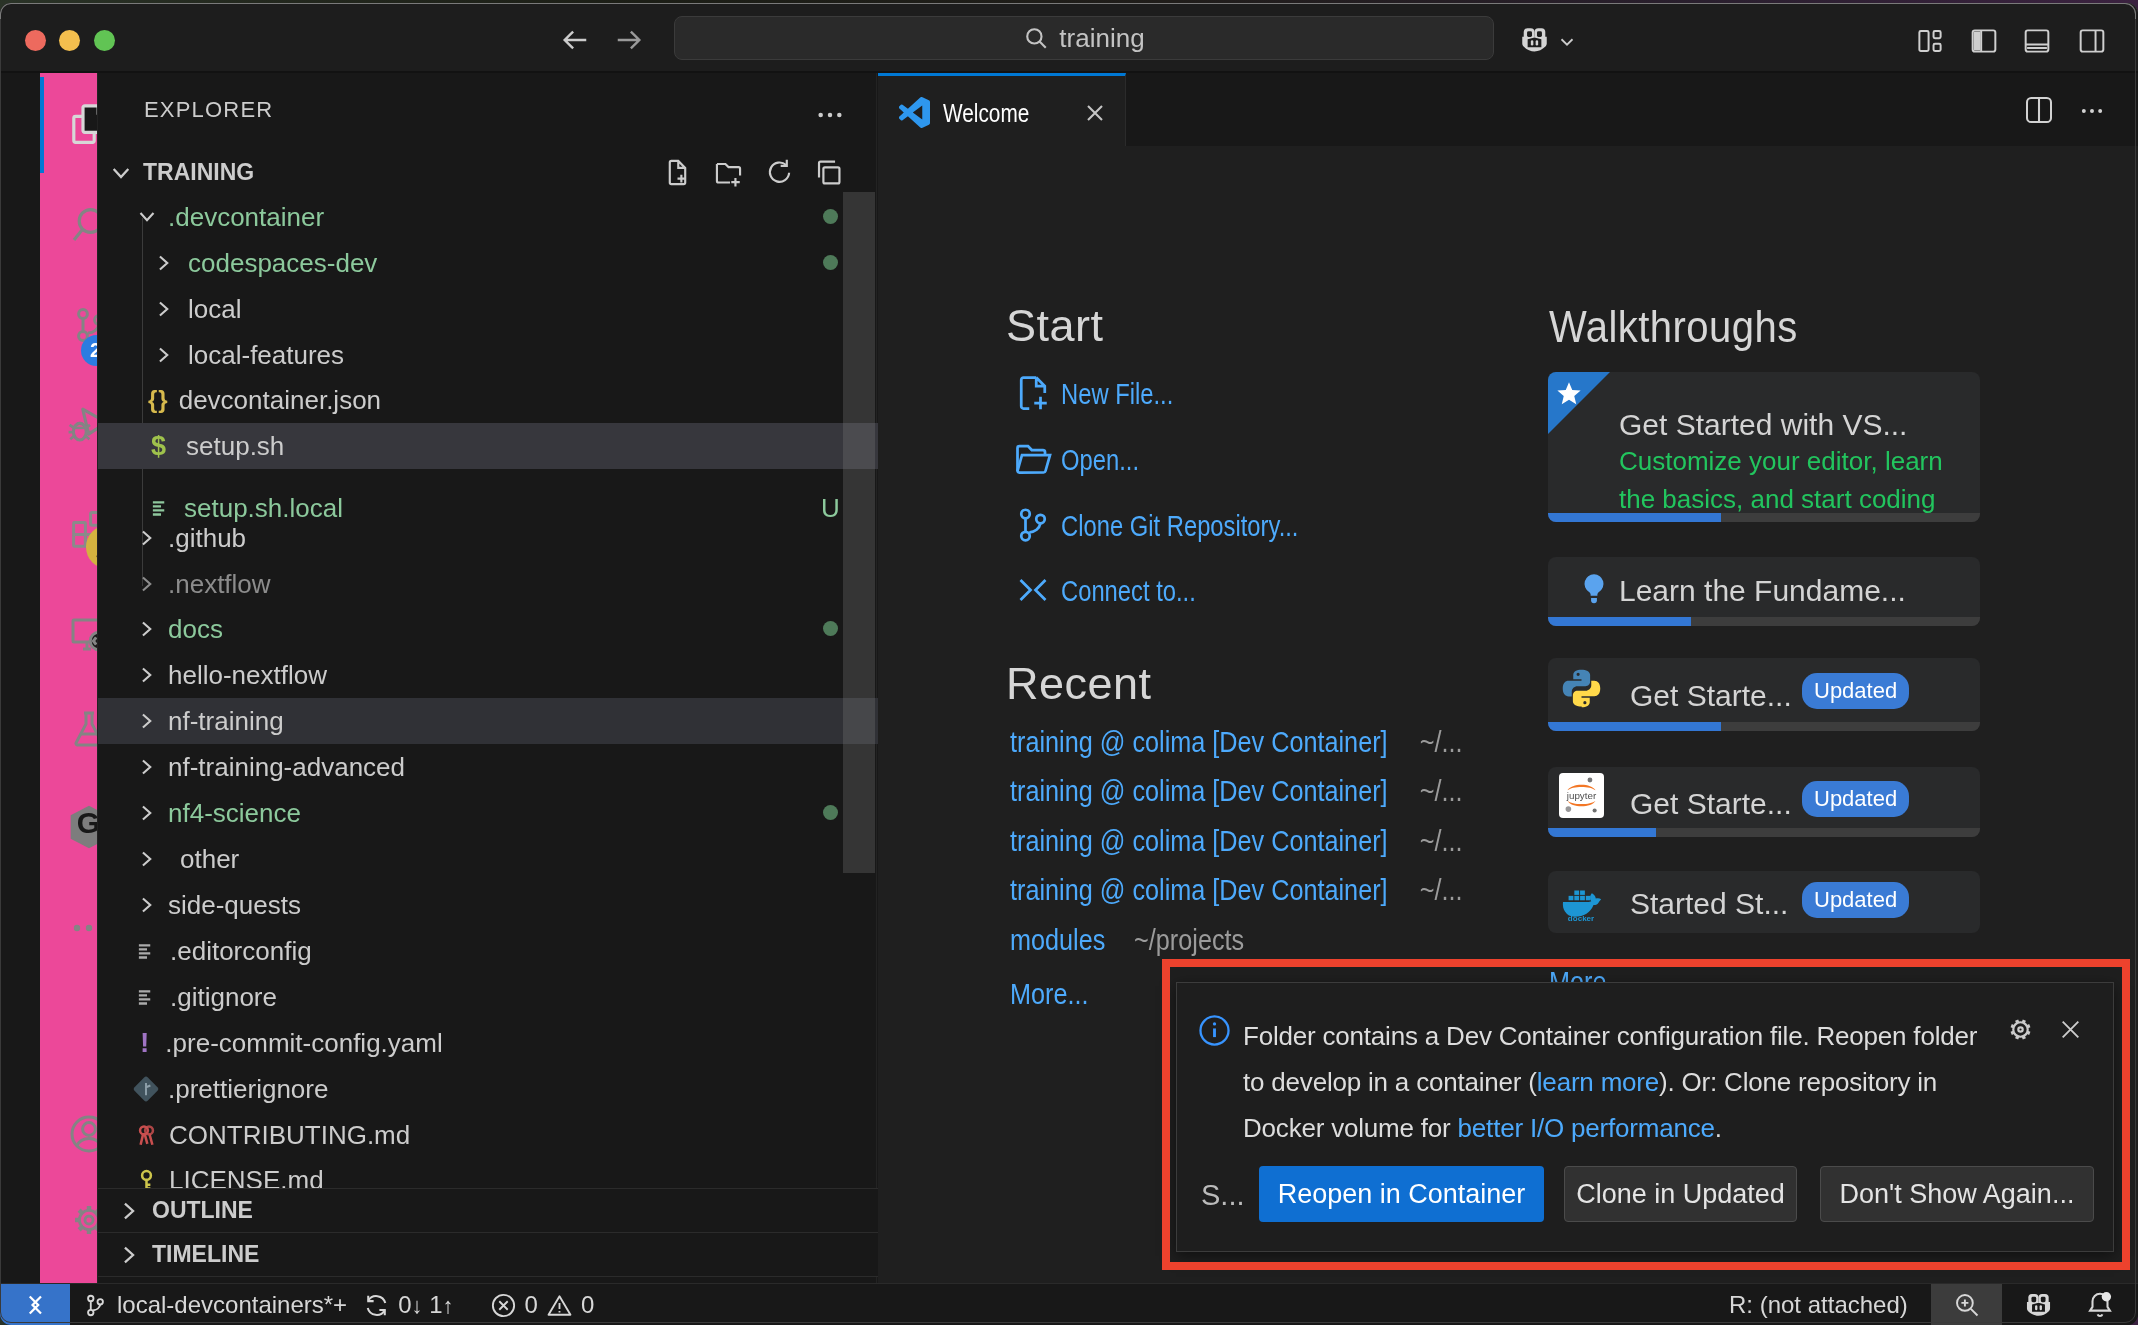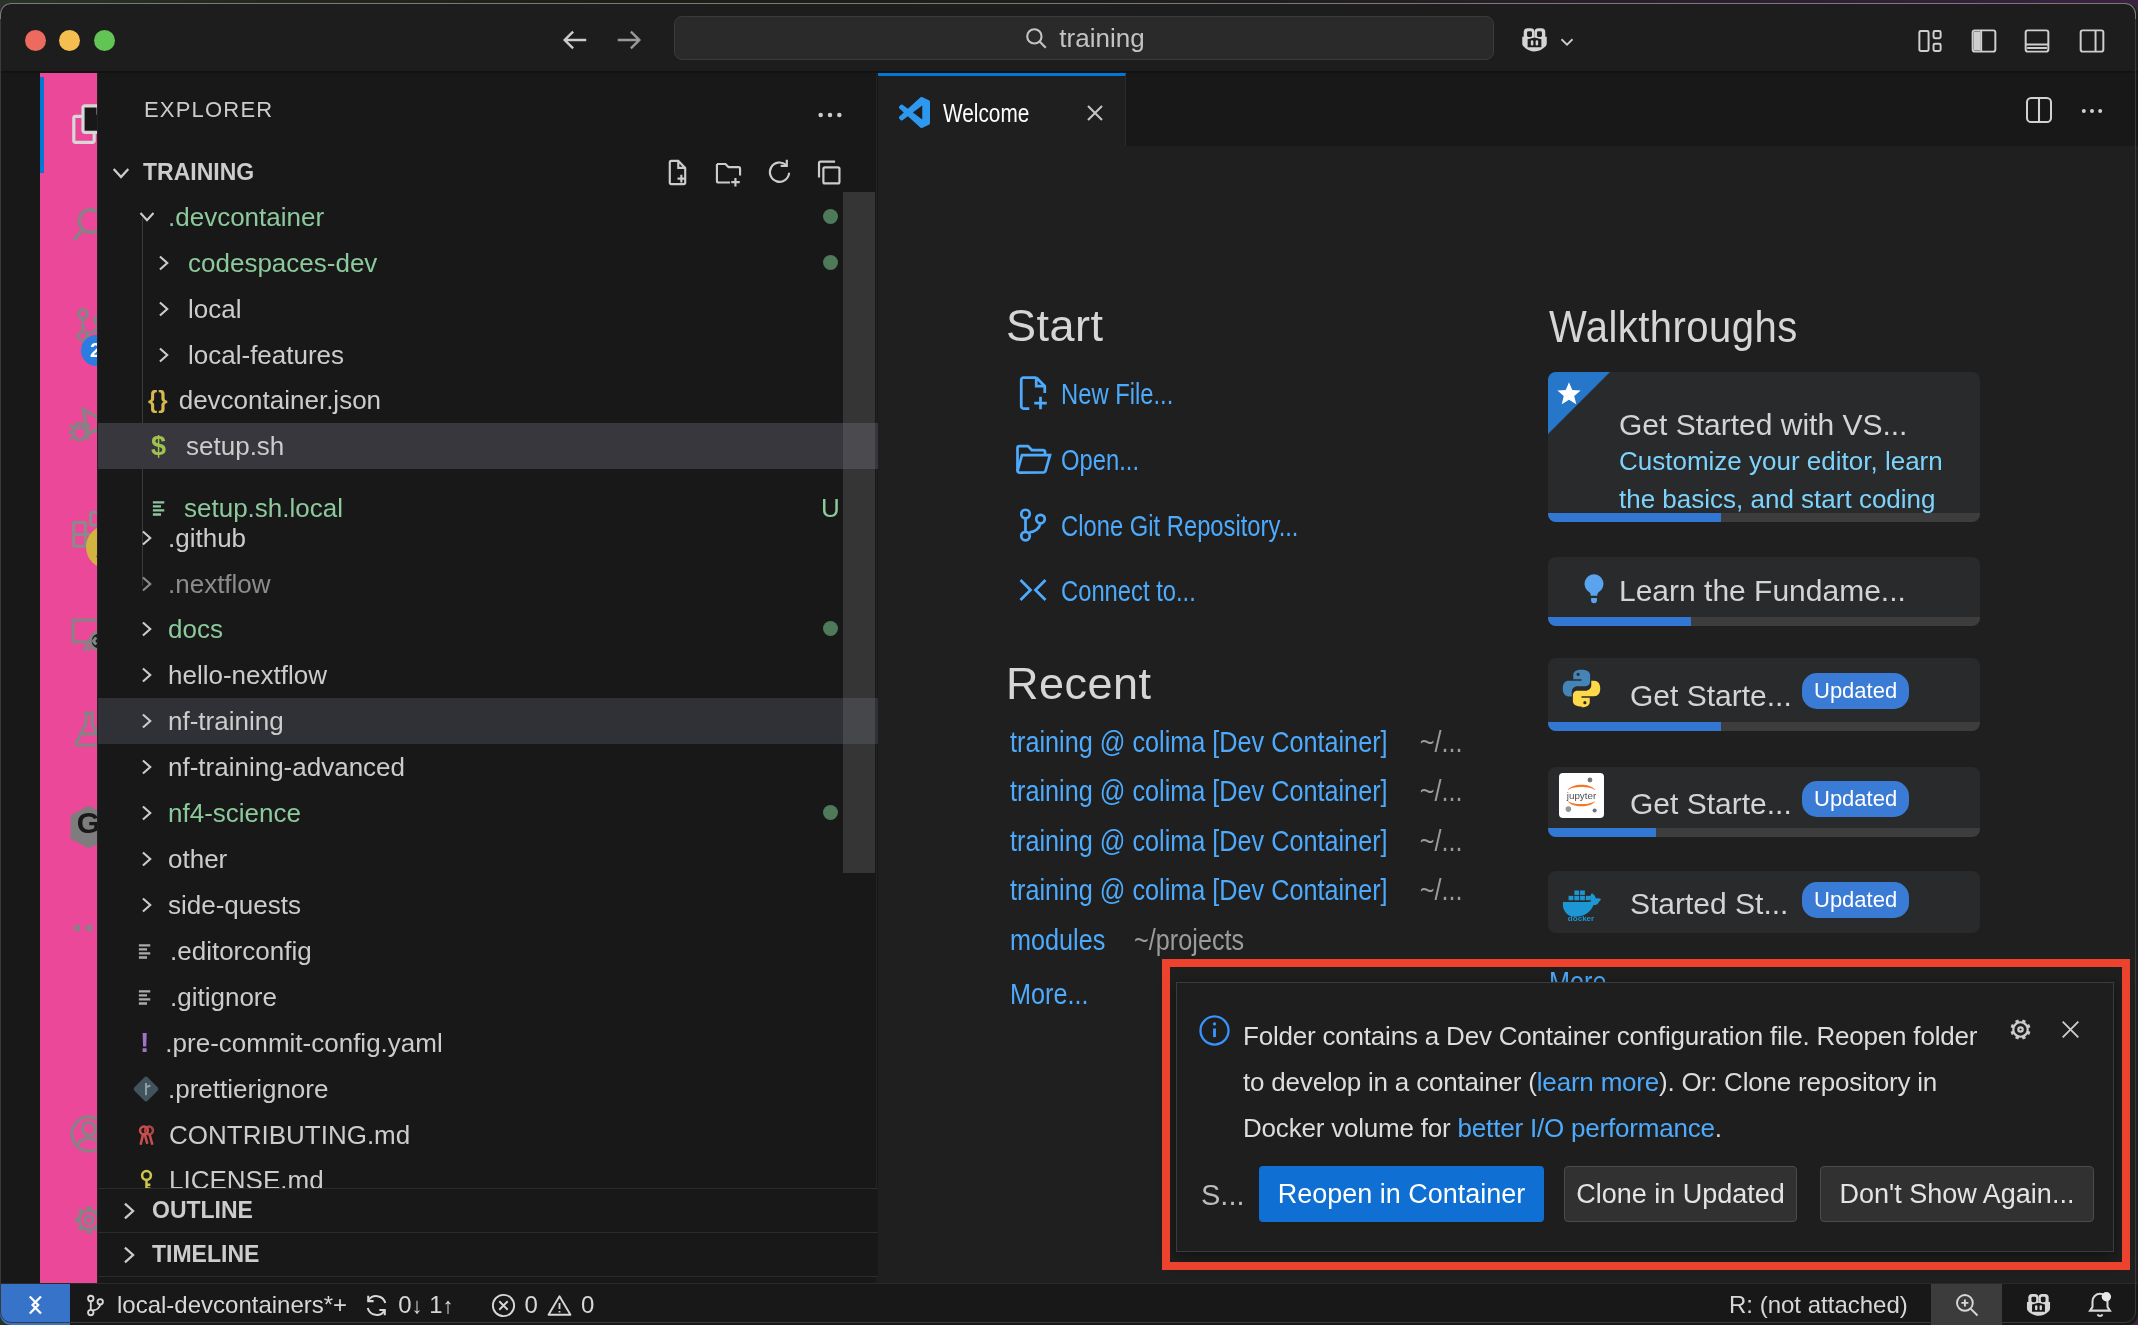--- a/index.html
+++ b/index.html
@@ -36,21 +36,21 @@
   .tabs { position:absolute; left:0; top:0; width:1260px; height:73px; background:#181818; }
   .tab { position:absolute; left:0; top:0; width:248px; height:73px; background:#1f1f1f;
          border-top:3px solid #0078d4; border-right:1px solid #2b2b2b; display:flex; align-items:center; }
   .link { color:#4daafc; }
   .h1 { font-size:45px; color:#d6d6d6; letter-spacing:0.5px; }
   .startitem { position:absolute; display:flex; align-items:center; gap:8px; font-size:29px; color:#4daafc; white-space:nowrap; }
   .startitem span { transform:scaleX(0.82); transform-origin:0 50%; }
   .recentrow { position:absolute; font-size:29px; white-space:nowrap; transform:scaleX(0.87); transform-origin:0 50%; }
   .card { position:absolute; left:670px; width:432px; background:#292a2b; border-radius:8px; overflow:hidden; }
   .cardtitle { font-size:30px; color:#d4d4d4; }
-  .carddesc { font-size:26px; color:#7dd3fc; line-height:38px; }
+  .carddesc { font-size:26px; color:#22c55e; line-height:38px; }
   .badge { background:#3a7bd5; color:#ffffff; font-size:22px; border-radius:15px; padding:5px 12px; }
   .progress { position:absolute; left:0; bottom:0; height:9px; width:100%; background:#3d3d3d; }
   .progress > div { height:9px; background:#3377d4; }
   
   .redrect { position:absolute; left:1162px; top:956px; width:968px; height:311px; border:8px solid #ed422d; z-index:30; pointer-events:none; }
   .toast { position:absolute; left:1176px; top:979px; width:938px; height:270px; background:#1e1e1e;
            border:1px solid #3c3c3c; box-shadow:0 4px 14px rgba(0,0,0,0.5); z-index:20; }
   .nbtn { height:56px; display:inline-flex; align-items:center; justify-content:center; font-size:27px; border-radius:4px; }
   
   .statusbar { position:absolute; left:0; top:1280px; width:2138px; height:42px; background:#181818; color:#d7d7d7; font-size:24px; border-top:1px solid #2a2a2a; }
@@ -355,21 +355,21 @@
           <path d="M5.5 4 L10 8 L5.5 12"></path>
         </svg>
         <span class="fname g-green" style="margin-left:8px;">nf4-science</span>
       </div>
     <div class="gdot" style="top:732px;"></div>
     <div class="sb-row" style="top:763px;">
         <span style="width:36px;"></span>
         <svg class="chev" width="26" height="26" viewBox="0 0 16 16" fill="none" stroke="#cccccc" stroke-width="1.3">
           <path d="M5.5 4 L10 8 L5.5 12"></path>
         </svg>
-        <span class="fname" style="margin-left:8px;">other</span>
+        <span class="fname" style="margin-left:20px;">other</span>
       </div>
     <div class="sb-row" style="top:809px;">
         <span style="width:36px;"></span>
         <svg class="chev" width="26" height="26" viewBox="0 0 16 16" fill="none" stroke="#cccccc" stroke-width="1.3">
           <path d="M5.5 4 L10 8 L5.5 12"></path>
         </svg>
         <span class="fname" style="margin-left:8px;">side-quests</span>
       </div>
     <div class="sb-row" style="top:855px;">
         <span style="width:36px;"></span>

